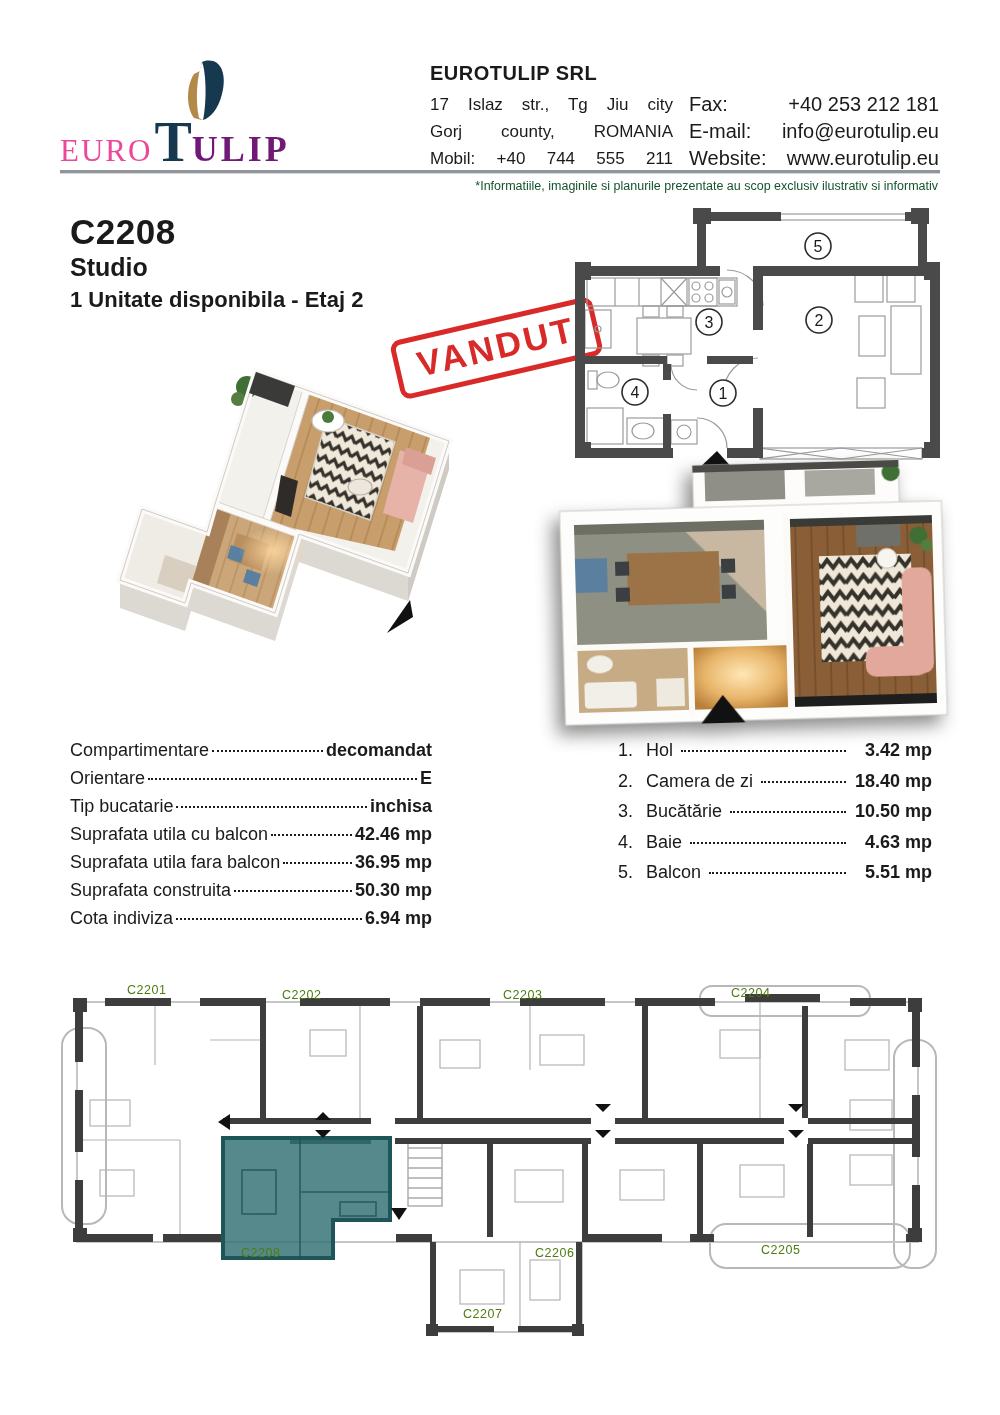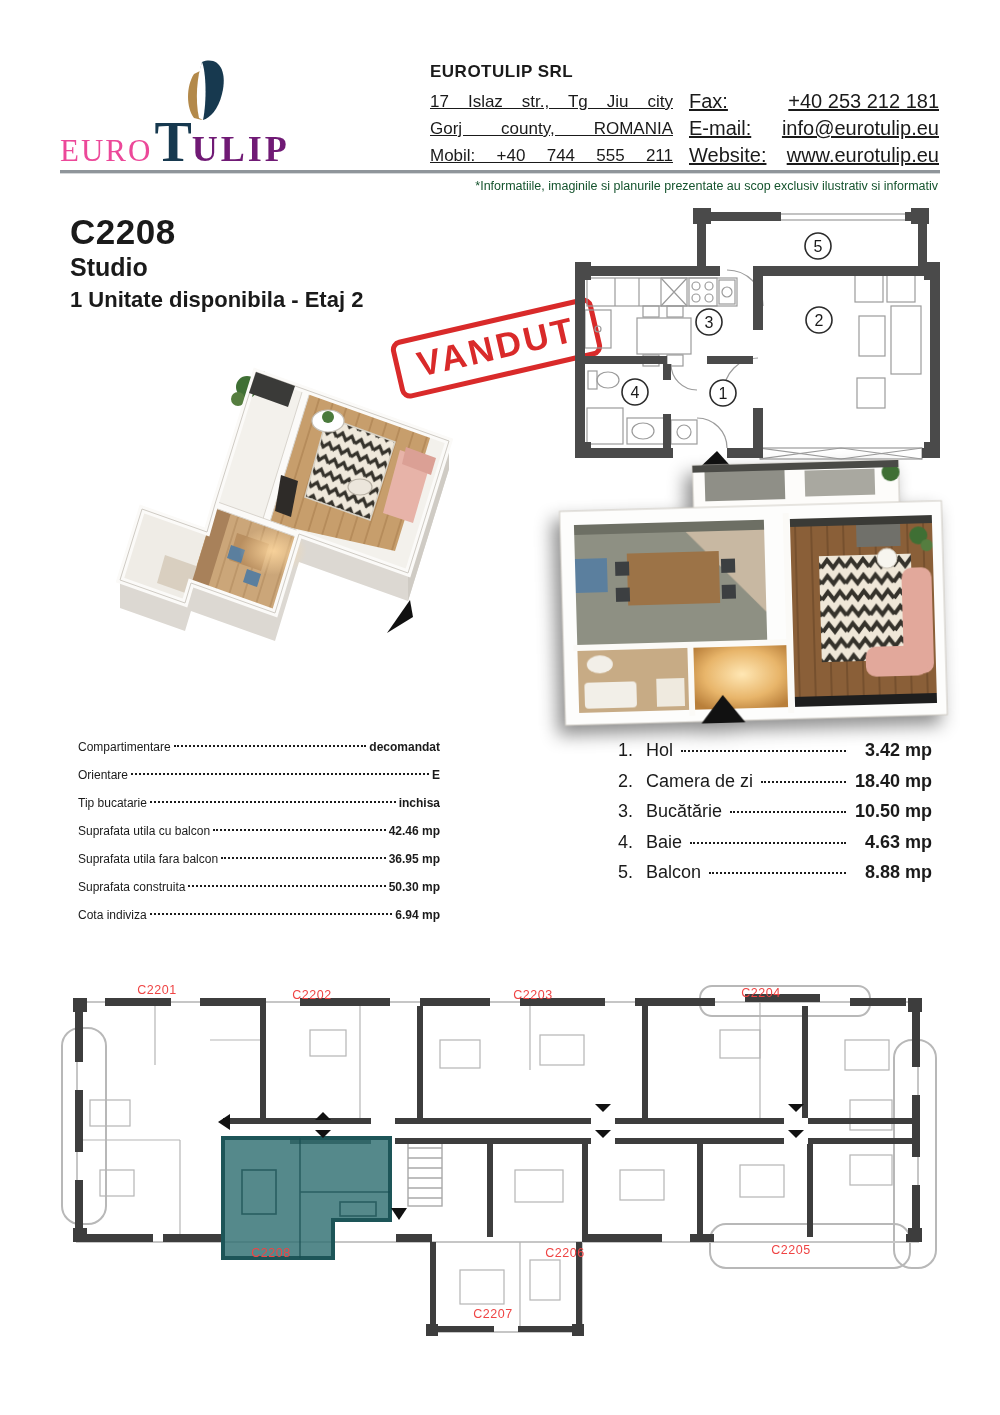--- a/index.html
+++ b/index.html
@@ -8,22 +8,22 @@
 
   
   #logo{position:absolute;left:60px;top:58px;width:300px;height:112px;}
   #logo .logo-text{position:absolute;left:0;bottom:0;display:flex;align-items:baseline;font-family:"Liberation Serif",serif;}
   #logo .euro{font-size:31px;letter-spacing:2px;color:#ec4899;font-weight:400;}
   #logo .bigT{font-size:56px;line-height:40px;font-weight:700;color:#17394f;margin-left:2px;}
   #logo .ulip{font-size:36px;font-weight:700;letter-spacing:3px;color:#701a75;}
   #tulip{position:absolute;left:112px;top:-2px;}
 
   #company{position:absolute;left:430px;top:62px;width:512px;}
-  .co-name{font-size:17px;font-weight:700;letter-spacing:0.5px;margin-bottom:6px;}
-  .co-grid{display:flex;gap:16px;text-decoration:underline;}
+  .co-name{font-size:20px;font-weight:700;letter-spacing:0.5px;margin-bottom:6px;}
+  .co-grid{display:flex;gap:16px;}
   .co-col-l{width:243px;font-size:17px;line-height:27px;text-align:justify;}
   .co-col-l div{text-align:justify;text-align-last:justify;}
   .co-col-r{width:250px;font-size:20px;line-height:27px;}
   .co-col-r .row{display:flex;justify-content:space-between;}
   #header-rule{position:absolute;left:60px;top:170px;width:880px;height:3px;background:#8f959a;border-bottom:1px solid #d5d8da;}
   #disclaimer{position:absolute;right:62px;top:179px;font-size:12.5px;color:#14532d;}
 
   
   #unit-code{position:absolute;left:70px;top:212px;font-size:35px;font-weight:700;letter-spacing:0.5px;}
   #unit-type{position:absolute;left:70px;top:253px;font-size:25px;font-weight:700;}
@@ -32,38 +32,38 @@
   
   #stamp{position:absolute;left:393px;top:318px;transform:rotate(-13deg);border:5px solid #d92a2a;border-radius:10px;padding:4px 18px 6px;color:#d92a2a;font-size:35px;font-weight:700;letter-spacing:3px;background:rgba(255,255,255,0.0);}
 
   
   #iso-render{position:absolute;left:95px;top:355px;width:430px;height:390px;}
   #plan2d{position:absolute;left:575px;top:208px;width:370px;height:268px;}
   #topdown-wrap{position:absolute;left:558px;top:462px;width:394px;height:270px;}
   #topdown-wrap svg{filter:drop-shadow(-7px 9px 9px rgba(0,0,0,0.45));transform:rotate(-1.6deg);}
 
   
-  #details{position:absolute;left:78px;top:740px;width:362px;font-size:12px;}
+  #details{position:absolute;left:70px;top:740px;width:362px;font-size:18px;}
   #details .drow{display:flex;align-items:baseline;height:28px;}
   #details .dlabel{white-space:nowrap;}
   #details .leader{flex:1;border-bottom:2.4px dotted #1b1b1b;margin:0 3px;transform:translateY(-4px);min-width:14px;}
   #details .dvalue{font-weight:700;white-space:nowrap;}
 
   
   #rooms{position:absolute;left:618px;top:740px;width:314px;font-size:18px;}
   #rooms .rrow{display:flex;align-items:baseline;height:30.5px;}
   #rooms .rnum{width:28px;}
   #rooms .rname{white-space:nowrap;}
   #rooms .leader{flex:1;border-bottom:2.4px dotted #1b1b1b;margin:0 8px;transform:translateY(-4px);min-width:14px;}
   #rooms .rarea{font-weight:700;white-space:nowrap;text-align:right;min-width:78px;}
 
   
   #building{position:absolute;left:60px;top:980px;width:880px;height:375px;}
   #building svg{position:absolute;left:0;top:0;}
-  .bl{position:absolute;width:60px;text-align:center;font-size:12.5px;color:#ef4444;letter-spacing:0.5px;}
+  .bl{position:absolute;width:60px;text-align:left;font-size:12.5px;color:#4d7c0f;letter-spacing:0.5px;}
   .bl-c2201{left:67px;top:3px;}
   .bl-c2202{left:222px;top:8px;}
   .bl-c2203{left:443px;top:8px;}
   .bl-c2204{left:671px;top:6px;}
   .bl-c2208{left:181px;top:266px;}
   .bl-c2206{left:475px;top:266px;}
   .bl-c2205{left:701px;top:263px;}
   .bl-c2207{left:403px;top:327px;}
 </style>
 </head>
@@ -417,21 +417,21 @@
     <div class="rrow">
         <span class="rnum">4.</span>
         <span class="rname">Baie</span>
         <span class="leader"></span>
         <span class="rarea">4.63 mp</span>
       </div>
     <div class="rrow">
         <span class="rnum">5.</span>
         <span class="rname">Balcon</span>
         <span class="leader"></span>
-        <span class="rarea">8.88 mp</span>
+        <span class="rarea">5.51 mp</span>
       </div>
   </div>
 
   <div id="building">
     <svg width="880" height="375" viewBox="0 0 880 375">
 
       <g fill="none" stroke="#b8b8b8" stroke-width="2">
         <rect x="2" y="48" width="44" height="196" rx="18"></rect>
         <rect x="834" y="60" width="42" height="228" rx="18"></rect>
         <rect x="650" y="244" width="200" height="44" rx="16"></rect>

